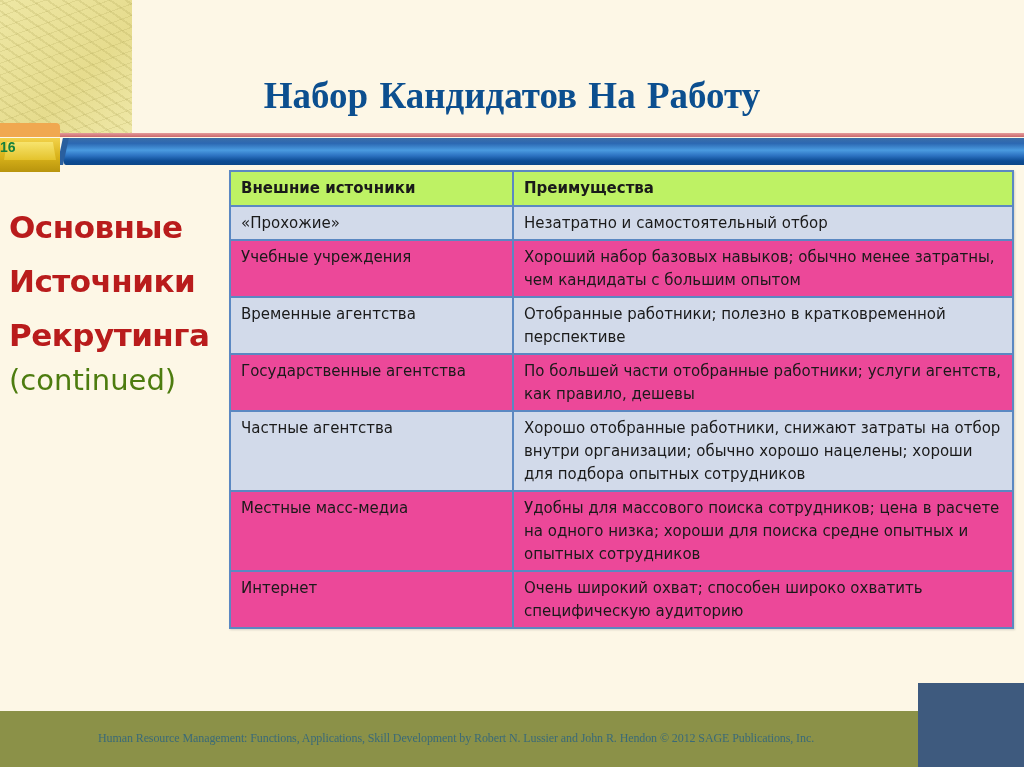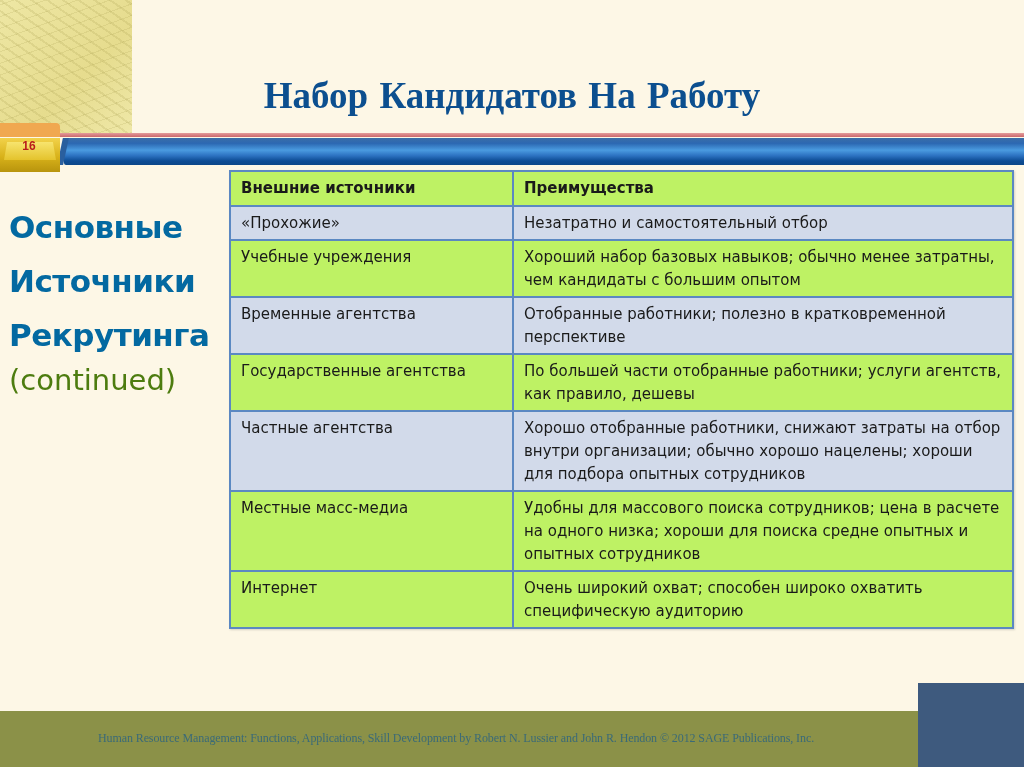--- a/index.html
+++ b/index.html
@@ -43,50 +43,50 @@
     background: linear-gradient(#f2d24a, #d8b21a 55%, #b8940d);
     box-shadow: 0 2px 3px rgba(0,0,0,0.35);
     clip-path: polygon(0 0, 100% 0, 100% 100%, 0 100%);
   }
   .page-badge::after {
     content: ""; position: absolute; left: 4px; right: 4px; top: 4px; height: 18px;
     background: linear-gradient(#f7e46e, #e4c32c);
     clip-path: polygon(6% 0, 94% 0, 100% 100%, 0 100%);
   }
   .page-num {
-    position: absolute; left: 0; top: 139px; width: 58px; text-align: center;
-    font-size: 12px; font-weight: bold; color: #b91c1c; z-index: 2;
+    position: absolute; left: 0; top: 139px; width: 58px; text-align: left;
+    font-size: 14px; font-weight: bold; color: #15803d; z-index: 2;
   }
   .side-heading {
     position: absolute; left: 9px; top: 200px; width: 225px;
     font-family: "DejaVu Sans", "Liberation Sans", sans-serif;
   }
   .side-heading .l {
-    font-size: 31px; font-weight: bold; color: #0369a1; line-height: 54px;
+    font-size: 31px; font-weight: bold; color: #b91c1c; line-height: 54px;
     letter-spacing: -0.5px; white-space: nowrap;
   }
   .side-heading .c {
     font-size: 29px; color: #4d7c0f; line-height: 40px; margin-top: -2px;
   }
   table.src {
     position: absolute; left: 229px; top: 170px; width: 785px;
     border-collapse: collapse;
     font-family: "DejaVu Sans", "Liberation Sans", sans-serif;
     font-size: 15px; color: #1a1a1a;
     box-shadow: 1px 1px 2px rgba(0,0,0,0.15);
   }
   table.src td, table.src th {
     border: 2px solid #5b88c2;
     padding: 5px 10px 4px 10px; vertical-align: top; text-align: left;
     line-height: 23px;
   }
   table.src th { font-weight: bold; background: #bef264; height: 24px; }
   table.src td.c1 { width: 261px; }
   tr.odd td { background: #d2daea; }
-  tr.even td { background: #bef264; }
+  tr.even td { background: #ec4899; }
   .footer {
     position: absolute; left: 0; top: 711px; width: 918px; height: 56px;
     background: #8b9148;
   }
   .footer-text {
     position: absolute; left: 98px; top: 20px;
     font-family: Liberation Serif, serif;
     font-size: 12px; color: #3a6a78; white-space: nowrap; letter-spacing: -0.1px;
   }
   .corner-block {

